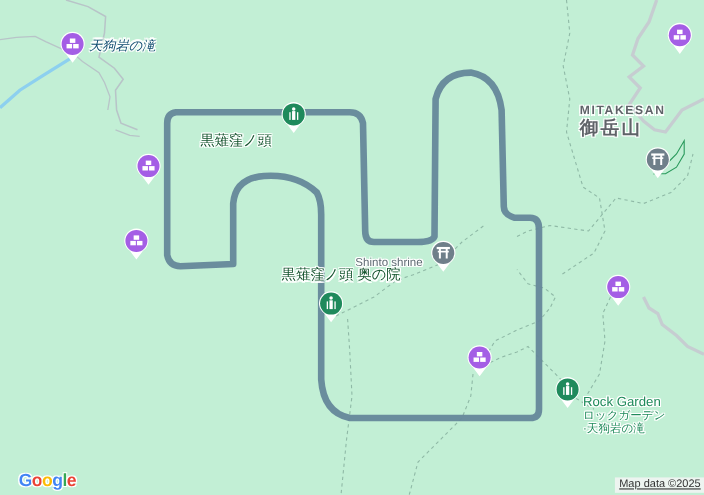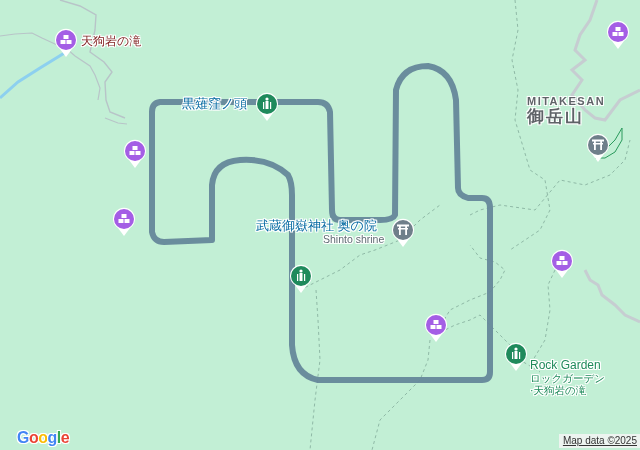--- a/index.html
+++ b/index.html
@@ -3,24 +3,24 @@
 <meta charset="utf-8">
 <style>
   html, body { margin: 0; padding: 0; }
   body { width: 640px; height: 450px; overflow: hidden; background: #c2efd5; font-family: "Liberation Sans", "DejaVu Sans", sans-serif; }
   #map { position: relative; width: 640px; height: 450px; background: #c2efd5; overflow: hidden; }
   #map svg.layer { position: absolute; left: 0; top: 0; }
   .poi { position: absolute; }
   .pin { position: absolute; width: 24px; height: 30px; }
   .lbl { position: absolute; white-space: nowrap; font-size: 12px; line-height: 13px;
     text-shadow: -1px -1px 0 #fff, 1px -1px 0 #fff, -1px 1px 0 #fff, 1px 1px 0 #fff, 0 1px 0 #fff, 0 -1px 0 #fff, 1px 0 0 #fff, -1px 0 0 #fff; }
-  .lbl.purple { color: #7f1d1d; }
+  .lbl.purple { color: #0c4a6e; font-style: italic; }
   .lbl.green { color: #1e8a5a; margin-top: 20px; }
   .lbl.gray { color: #5f6b73; }
-  .lbl.dark { color: #0369a1; }
+  .lbl.dark { color: #14532d; margin-top: 24px; }
   .lbl .sub { font-size: 10.5px; line-height: 12px; display: block; }
   .area { position: absolute; color: #5f6368; font-size: 11px; letter-spacing: 1.5px; font-weight: bold; text-align: left; line-height: 15px;
     text-shadow: -1px -1px 0 #fff, 1px -1px 0 #fff, -1px 1px 0 #fff, 1px 1px 0 #fff; }
   .area .jp { font-size: 17px; letter-spacing: 2px; margin-top: 40px; }
   .google { position: absolute; left: 17px; top: 429px; font-size: 16px; font-weight: bold; letter-spacing: -0.5px;
     text-shadow: -1px -1px 0 #fff, 1px -1px 0 #fff, -1px 1px 0 #fff, 1px 1px 0 #fff; }
   .attrib { position: absolute; right: 0; top: 434px; background: rgba(245,245,245,0.85); color: #333; font-size: 10px; padding: 1px 3px 2px 4px; text-decoration: underline; }
 </style>
 </head>
 <body>
@@ -91,21 +91,21 @@
       <path d="M12,29 L6,21 A11,11 0 1 1 18,21 Z" fill="#fff"></path>
         <circle cx="12" cy="12" r="10" fill="#1f8a5c"></circle>
       <circle cx="12" cy="7" r="1.6" fill="#fff"></circle>
         <rect x="10.5" y="9" width="3" height="8" fill="#fff"></rect>
         <rect x="8" y="10" width="1.2" height="7" fill="#fff"></rect>
         <rect x="15" y="10" width="1.2" height="7" fill="#fff"></rect>
     </svg>
   </div>
 
   <div class="poi">
-    <div class="lbl dark" style="left:256px;top:219px;font-size:13px;">武蔵御嶽神社 奥の院</div>
+    <div class="lbl dark" style="left:256px;top:219px;font-size:13px;">黒薙窪ノ頭 奥の院</div>
     <div class="lbl gray" style="left:323px;top:233px;font-size:10.5px;">Shinto shrine</div>
     <svg class="pin" style="left:391px;top:218px" viewBox="0 0 24 30">
       <path d="M12,29 L6,21 A11,11 0 1 1 18,21 Z" fill="#fff"></path>
         <circle cx="12" cy="12" r="10" fill="#6f7f8a"></circle>
       <rect x="6" y="6.5" width="12" height="2" fill="#fff"></rect>
         <rect x="7" y="10" width="10" height="1.5" fill="#fff"></rect>
         <rect x="8" y="8" width="1.8" height="9" fill="#fff"></rect>
         <rect x="14.2" y="8" width="1.8" height="9" fill="#fff"></rect>
     </svg>
   </div>

